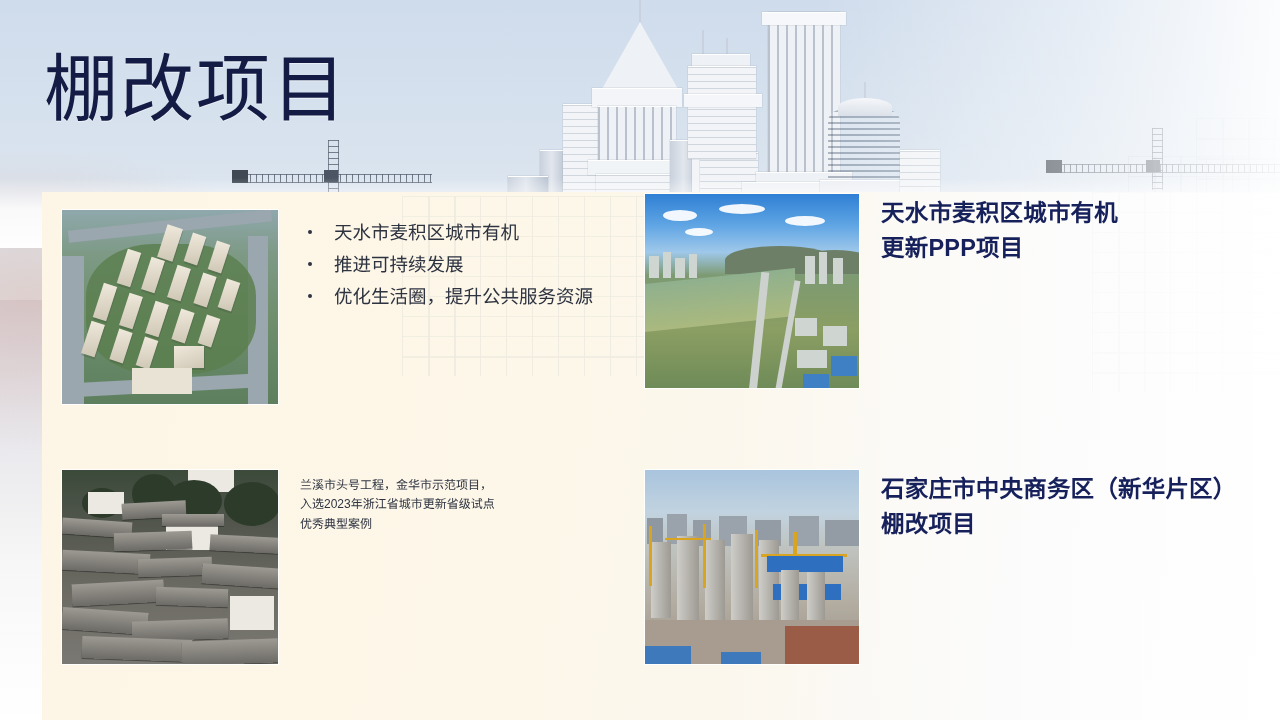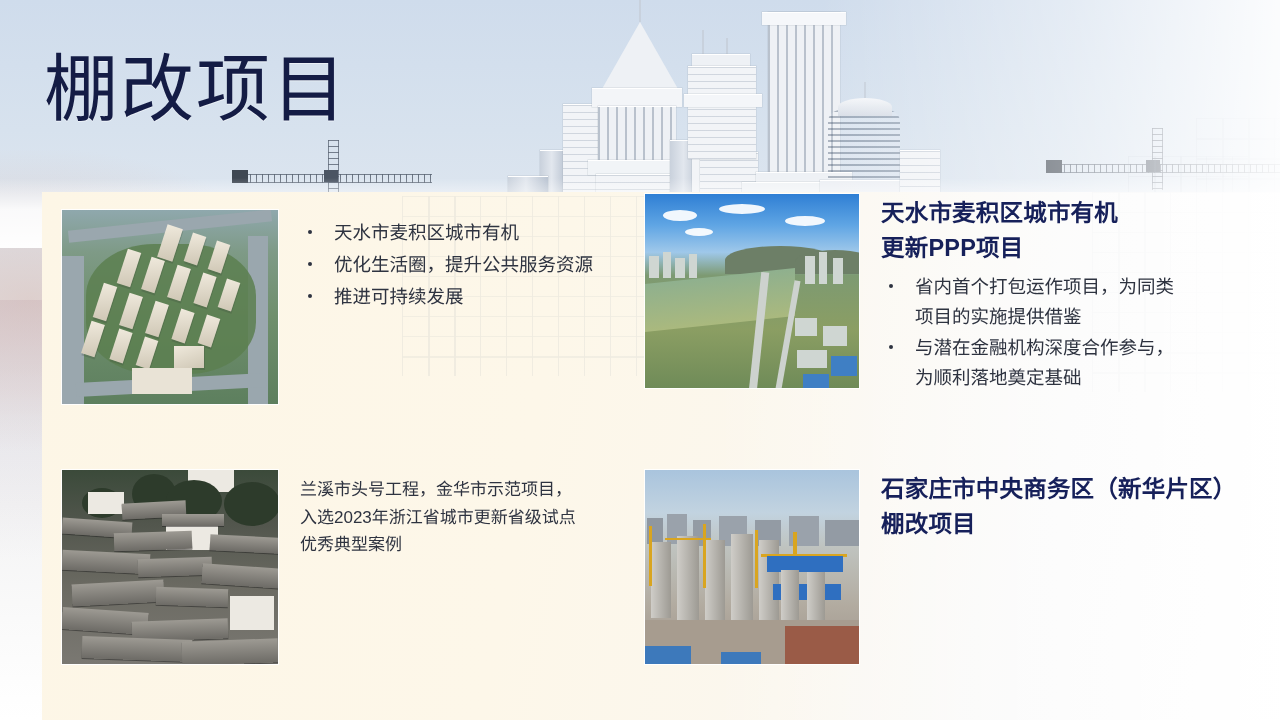--- a/index.html
+++ b/index.html
@@ -110,21 +110,21 @@
   .bullets{margin:6px 0 0 0;padding:0;list-style:none;}
   .bullets li{
     position:relative;padding-left:34px;
     color:#2e3340;font-size:18.5px;line-height:1.62;white-space:pre-line;
     margin-bottom:2px;
   }
   .bullets li:before{
     content:"";position:absolute;left:8px;top:12px;width:4px;height:4px;border-radius:50%;
     background:#2e3340;
   }
-  .plain{margin:4px 0 0 0;color:#2e3340;font-size:17px;line-height:1.62;white-space:pre-line;}
+  .plain{margin:4px 0 0 0;color:#2e3340;font-size:12px;line-height:1.62;white-space:pre-line;}
 
   
   #card-1{left:20px;top:18px;width:580px;}
   #card-2{left:603px;top:2px;width:620px;}
   #card-3{left:20px;top:278px;width:580px;}
   #card-4{left:603px;top:278px;width:620px;}
   #card-2 .thumb,#card-4 .thumb{width:214px;}
 
   
   
@@ -256,22 +256,22 @@
             <div class="blk" style="left:24px;top:112px;width:14px;height:34px;transform:rotate(18deg);"></div>
             <div class="blk" style="left:52px;top:120px;width:14px;height:32px;transform:rotate(18deg);"></div>
             <div class="blk" style="left:78px;top:128px;width:14px;height:30px;transform:rotate(18deg);"></div>
             <div class="blk" style="left:112px;top:136px;width:30px;height:22px;"></div>
             <div class="wall" style="left:70px;top:158px;width:60px;height:26px;background:#e9e3d6;position:absolute;"></div>
           </div>
         </div>
         <div class="body">
           <ul class="bullets">
             <li>天水市麦积区城市有机</li>
+            <li>推进可持续发展</li>
             <li>优化生活圈，提升公共服务资源</li>
-            <li>推进可持续发展</li>
           </ul>
         </div>
       </div>
 
       <div class="card" id="card-2">
         <div class="thumb">
           <div class="ph ph-river">
             <div class="cloud" style="left:18px;top:16px;width:34px;height:11px;"></div>
             <div class="cloud" style="left:74px;top:10px;width:46px;height:10px;"></div>
             <div class="cloud" style="left:140px;top:22px;width:40px;height:10px;"></div>
@@ -291,26 +291,20 @@
             <div class="bldg" style="left:150px;top:124px;width:22px;height:18px;"></div>
             <div class="bldg" style="left:178px;top:132px;width:24px;height:20px;"></div>
             <div class="bldg" style="left:152px;top:156px;width:30px;height:18px;"></div>
             <div class="bldg" style="left:186px;top:162px;width:26px;height:20px;background:#3f7fc4;"></div>
             <div class="bldg" style="left:158px;top:180px;width:26px;height:14px;background:#3f7fc4;"></div>
           </div>
         </div>
         <div class="body">
           <div class="card-title">天水市麦积区城市有机
 更新PPP项目</div>
-          <ul class="bullets">
-            <li>省内首个打包运作项目，为同类
-项目的实施提供借鉴</li>
-            <li>与潜在金融机构深度合作参与，
-为顺利落地奠定基础</li>
-          </ul>
         </div>
       </div>
 
       <div class="card" id="card-3">
         <div class="thumb">
           <div class="ph ph-roof">
             <div class="wall" style="left:126px;top:0px;width:46px;height:22px;"></div>
             <div class="tree" style="left:70px;top:4px;width:44px;height:40px;"></div>
             <div class="tree" style="left:104px;top:10px;width:56px;height:42px;"></div>
             <div class="tree" style="left:162px;top:12px;width:56px;height:44px;"></div>

